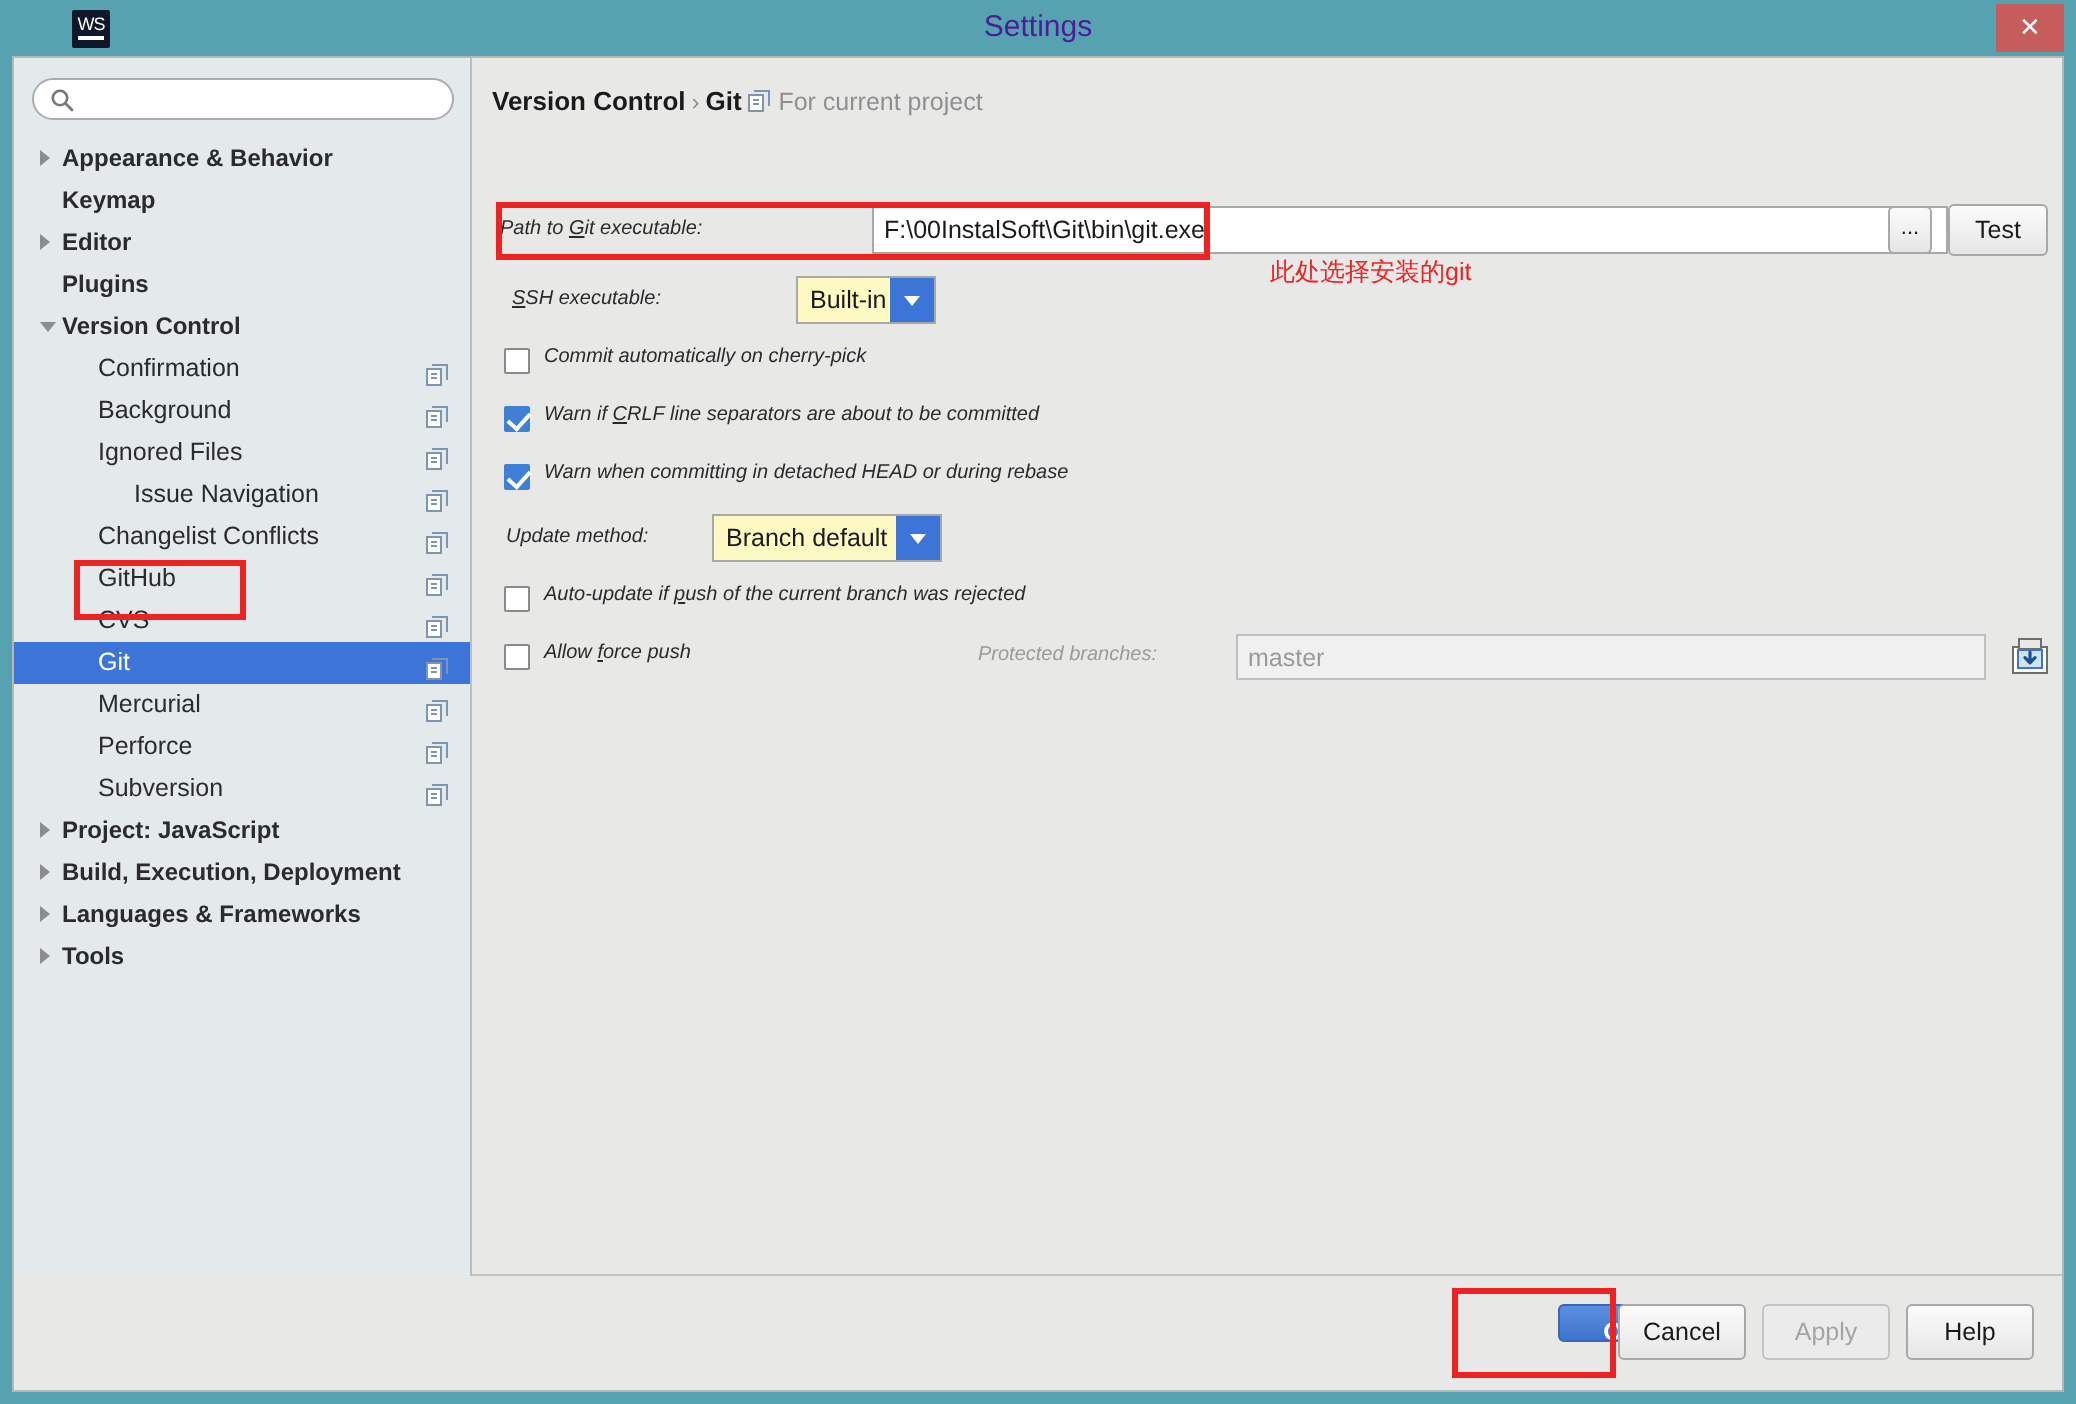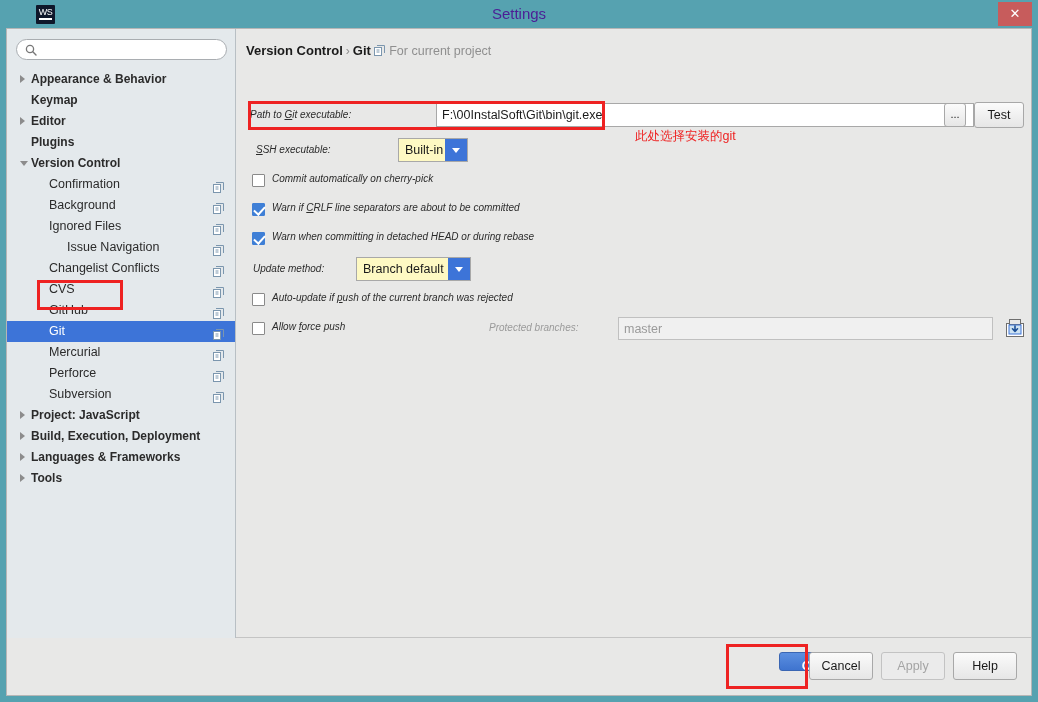--- a/index.html
+++ b/index.html
@@ -284,30 +284,30 @@
           <div class="tnode leaf">
             <span class="tlabel" style="left: 42px;">Changelist Conflicts</span>
             <span class="row-icon"><svg width="11" height="11" viewBox="0 0 11 11">
                 <rect x="0.5" y="2.5" width="7" height="8" fill="#ffffff" stroke="#7b96ae" stroke-width="1"></rect>
                 <path d="M3 0.5 H10.5 V8" fill="none" stroke="#7b96ae" stroke-width="1"></path>
                 <line x1="2.5" y1="5" x2="5.5" y2="5" stroke="#7b96ae" stroke-width="1"></line>
                 <line x1="2.5" y1="7" x2="5.5" y2="7" stroke="#7b96ae" stroke-width="1"></line>
               </svg></span>
           </div>
           <div class="tnode leaf">
+            <span class="tlabel" style="left: 42px;">GitHub</span>
+            <span class="row-icon"><svg width="11" height="11" viewBox="0 0 11 11">
+                <rect x="0.5" y="2.5" width="7" height="8" fill="#ffffff" stroke="#7b96ae" stroke-width="1"></rect>
+                <path d="M3 0.5 H10.5 V8" fill="none" stroke="#7b96ae" stroke-width="1"></path>
+                <line x1="2.5" y1="5" x2="5.5" y2="5" stroke="#7b96ae" stroke-width="1"></line>
+                <line x1="2.5" y1="7" x2="5.5" y2="7" stroke="#7b96ae" stroke-width="1"></line>
+              </svg></span>
+          </div>
+          <div class="tnode leaf">
             <span class="tlabel" style="left: 42px;">CVS</span>
-            <span class="row-icon"><svg width="11" height="11" viewBox="0 0 11 11">
-                <rect x="0.5" y="2.5" width="7" height="8" fill="#ffffff" stroke="#7b96ae" stroke-width="1"></rect>
-                <path d="M3 0.5 H10.5 V8" fill="none" stroke="#7b96ae" stroke-width="1"></path>
-                <line x1="2.5" y1="5" x2="5.5" y2="5" stroke="#7b96ae" stroke-width="1"></line>
-                <line x1="2.5" y1="7" x2="5.5" y2="7" stroke="#7b96ae" stroke-width="1"></line>
-              </svg></span>
-          </div>
-          <div class="tnode leaf">
-            <span class="tlabel" style="left: 42px;">GitHub</span>
             <span class="row-icon"><svg width="11" height="11" viewBox="0 0 11 11">
                 <rect x="0.5" y="2.5" width="7" height="8" fill="#ffffff" stroke="#7b96ae" stroke-width="1"></rect>
                 <path d="M3 0.5 H10.5 V8" fill="none" stroke="#7b96ae" stroke-width="1"></path>
                 <line x1="2.5" y1="5" x2="5.5" y2="5" stroke="#7b96ae" stroke-width="1"></line>
                 <line x1="2.5" y1="7" x2="5.5" y2="7" stroke="#7b96ae" stroke-width="1"></line>
               </svg></span>
           </div>
           <div class="tnode leaf selected">
             <span class="tlabel" style="left: 42px;">Git</span>
             <span class="row-icon"><svg width="11" height="11" viewBox="0 0 11 11">

